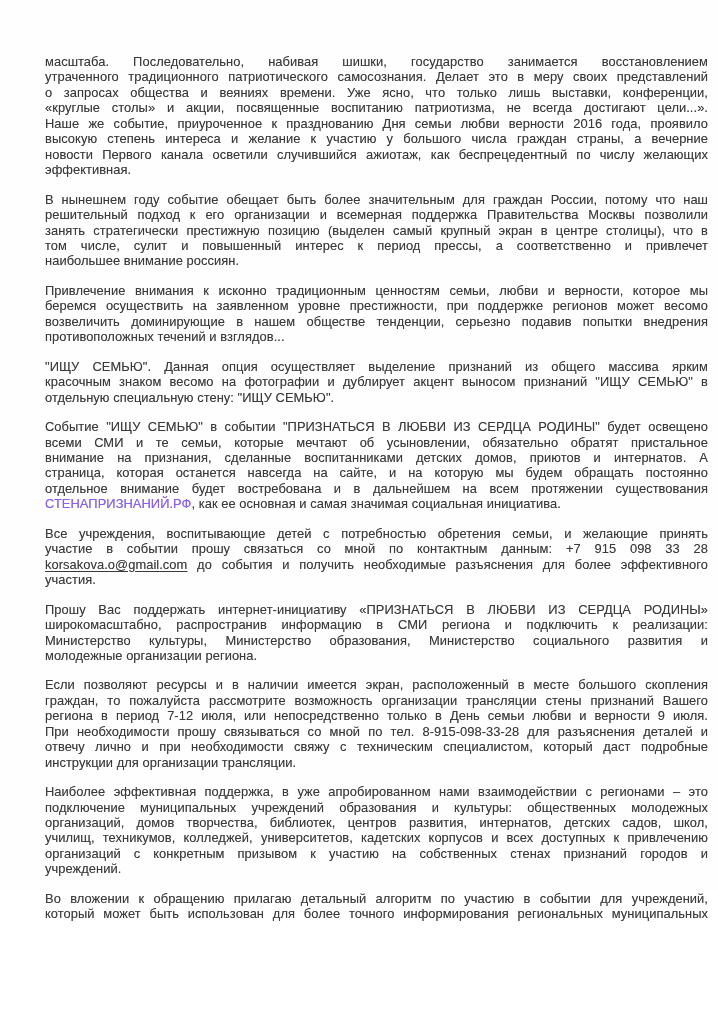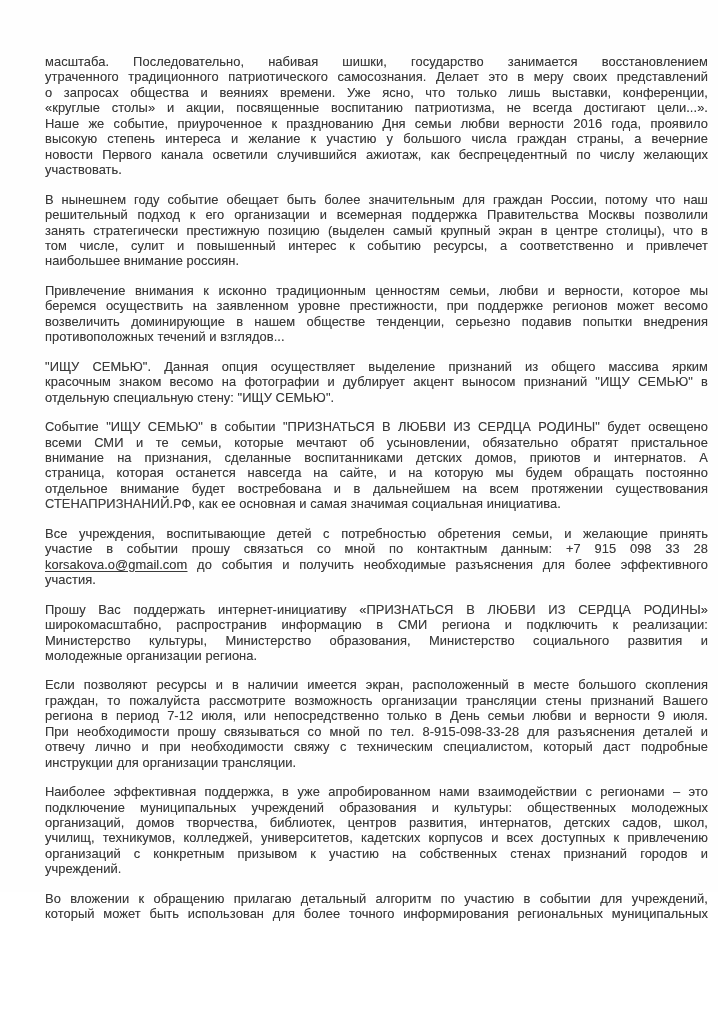--- a/index.html
+++ b/index.html
@@ -34,43 +34,43 @@
   }
   .line.last {
     text-align-last: left;
     -moz-text-align-last: left;
   }
   .email-link {
     text-decoration: underline;
     text-underline-offset: 2px;
   }
   .site-name {
-    color: #404040;
+    color: #8b5cf6;
   }
 </style>
 </head>
 <body>
 
 <div class="page">
   <div class="doc-body">
       <div class="para">
         <div class="line">масштаба. Последовательно, набивая шишки, государство занимается восстановлением</div>
         <div class="line">утраченного традиционного патриотического самосознания. Делает это в меру своих представлений</div>
         <div class="line">о запросах общества и веяниях времени. Уже ясно, что только лишь выставки, конференции,</div>
         <div class="line">«круглые столы» и акции, посвященные воспитанию патриотизма, не всегда достигают цели...».</div>
         <div class="line">Наше же событие, приуроченное к празднованию Дня семьи любви верности 2016 года, проявило</div>
         <div class="line">высокую степень интереса и желание к участию у большого числа граждан страны, а вечерние</div>
         <div class="line">новости Первого канала осветили случившийся ажиотаж, как беспрецедентный по числу желающих</div>
-        <div class="line last">участвовать.</div>
+        <div class="line last">эффективная.</div>
       </div>
       <div class="para">
         <div class="line">В нынешнем году событие обещает быть более значительным для граждан России, потому что наш</div>
         <div class="line">решительный подход к его организации и всемерная поддержка Правительства Москвы позволили</div>
         <div class="line">занять стратегически престижную позицию (выделен самый крупный экран в центре столицы), что в</div>
-        <div class="line">том числе, сулит и повышенный интерес к событию ресурсы, а соответственно и привлечет</div>
+        <div class="line">том числе, сулит и повышенный интерес к период прессы, а соответственно и привлечет</div>
         <div class="line last">наибольшее внимание россиян.</div>
       </div>
       <div class="para">
         <div class="line">Привлечение внимания к исконно традиционным ценностям семьи, любви и верности, которое мы</div>
         <div class="line">беремся осуществить на заявленном уровне престижности, при поддержке регионов может весомо</div>
         <div class="line">возвеличить доминирующие в нашем обществе тенденции, серьезно подавив попытки внедрения</div>
         <div class="line last">противоположных течений и взглядов...</div>
       </div>
       <div class="para">
         <div class="line">"ИЩУ СЕМЬЮ". Данная опция осуществляет выделение признаний из общего массива ярким</div>

